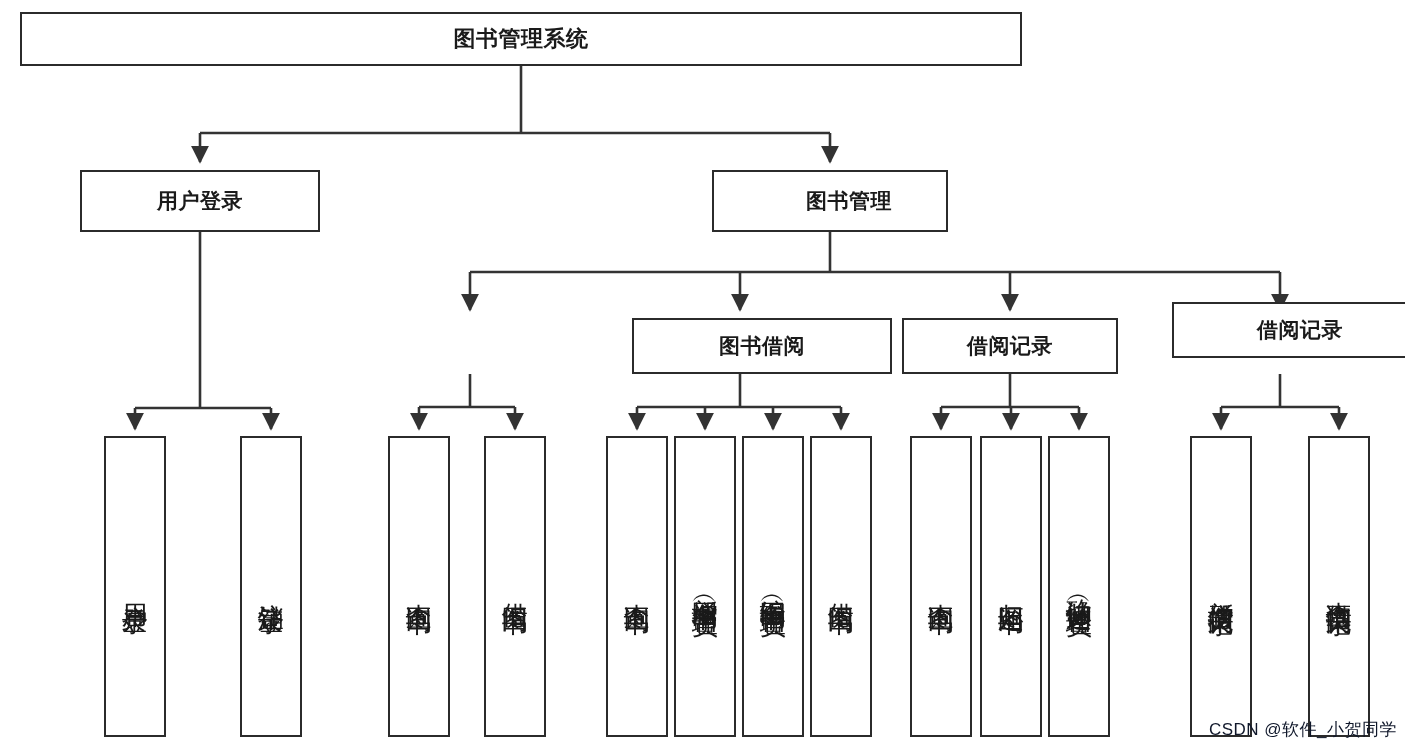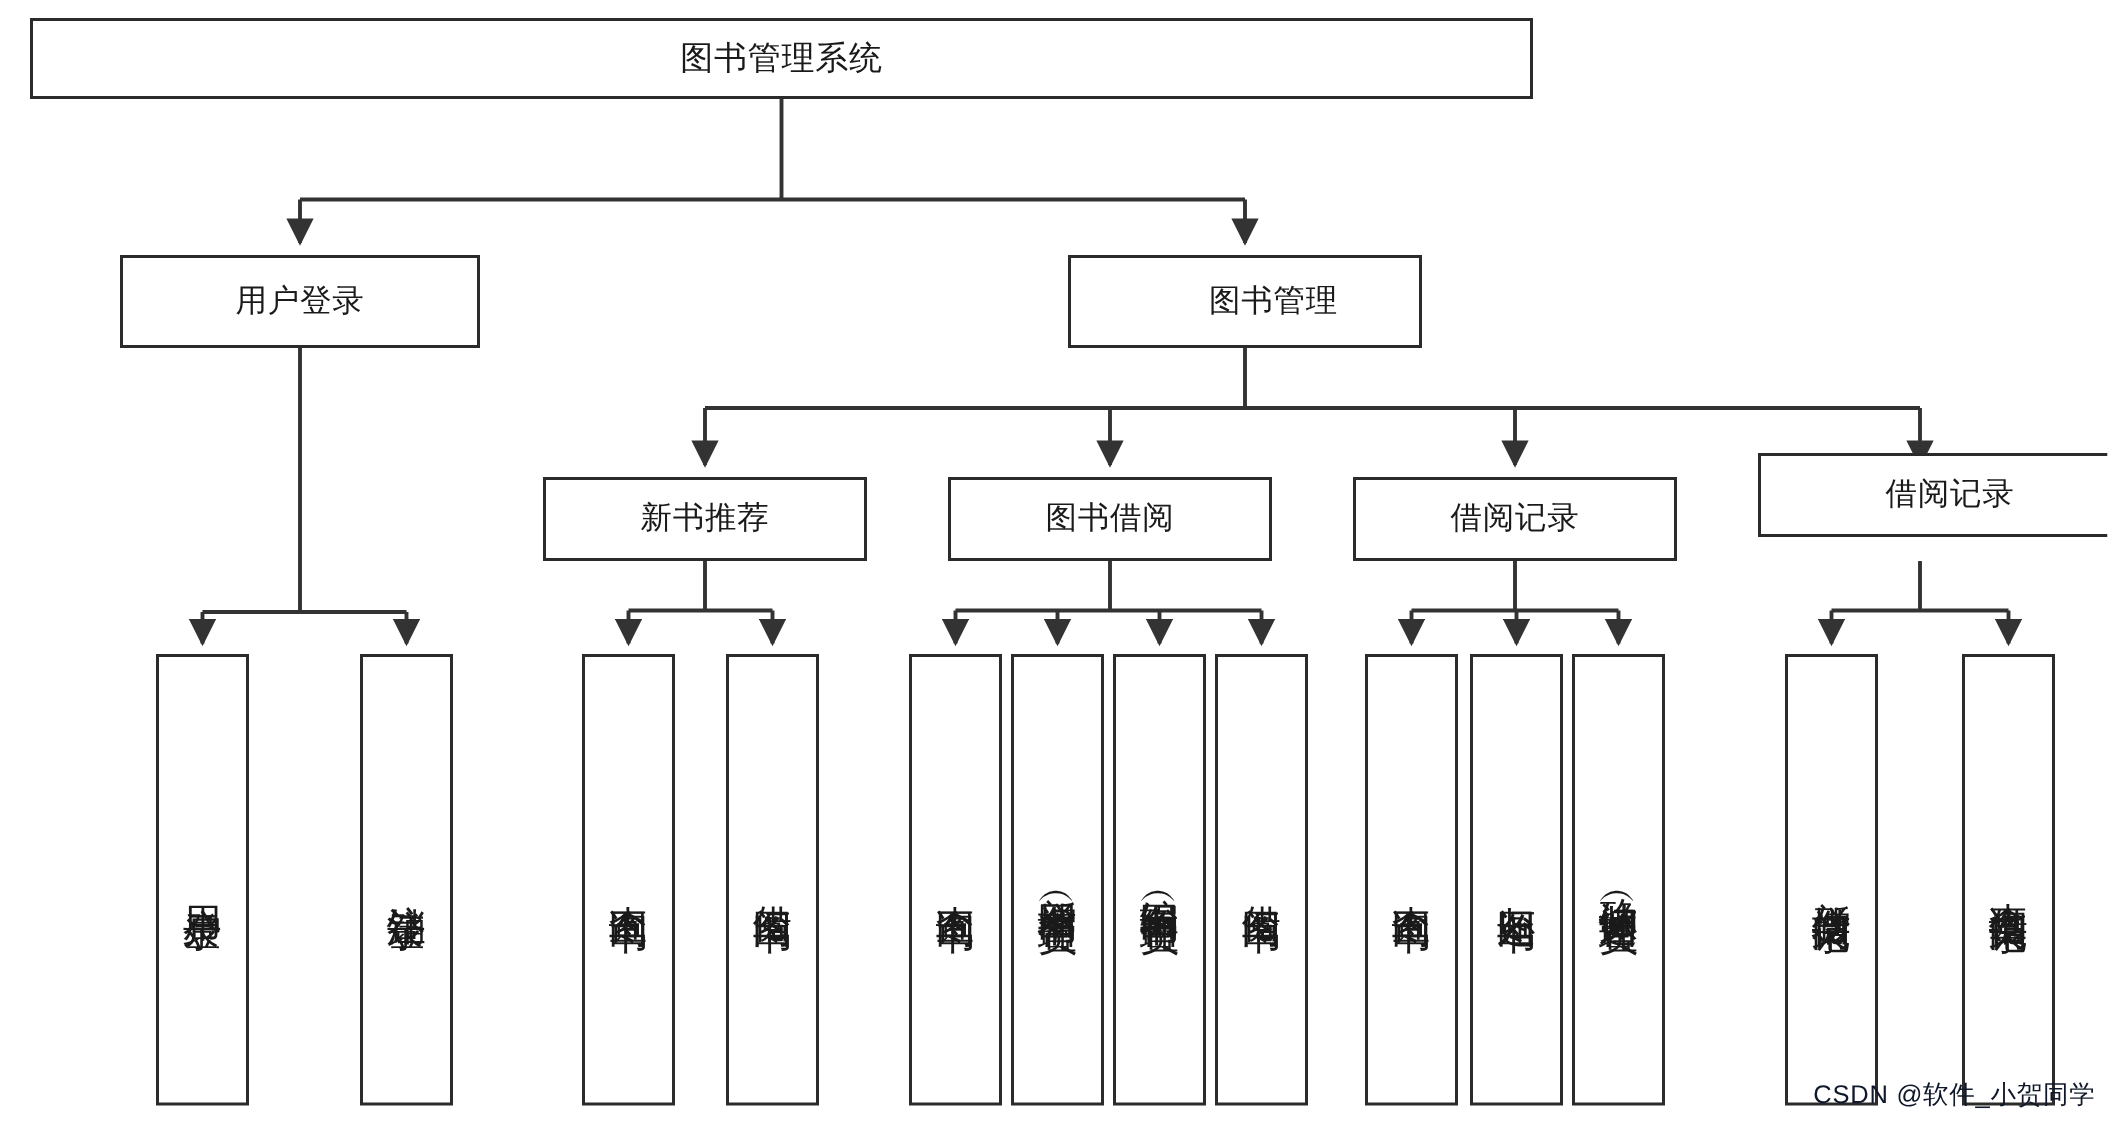--- a/index.html
+++ b/index.html
@@ -38,20 +38,21 @@
   .node .lbl {
     display: block;
     text-align: center;
     line-height: 1.08;
     white-space: nowrap;
   }
   
   .node.horiz .lbl {
     font-size: 21px;
     letter-spacing: 0.5px;
+    font-weight: bold;
   }
   .node.root .lbl {
     font-size: 22px;
   }
   
   .node.vert {
     align-items: center;
     justify-content: center;
   }
   .node.vert .lbl {
@@ -132,24 +133,21 @@
     <span class="lbl">图书管理系统</span>
   </div>
 
   <div class="node horiz" style="left:80px; top:170px; width:240px; height:62px;">
     <span class="lbl">用户登录</span>
   </div>
   <div class="node horiz" style="left:712px; top:170px; width:236px; height:62px;padding-left:38px;">
     <span class="lbl">图书管理</span>
   </div>
 
-  <div class="node horiz" style="left:362px; top:318px; width:216px; height:56px;">
-    <span class="lbl">新书推荐</span>
-  </div>
-  <div class="node horiz" style="left:632px; top:318px; width:216px; height:56px;">
+  <div class="node horiz" style="left:632px; top:318px; width:260px; height:56px;">
     <span class="lbl">图书借阅</span>
   </div>
   <div class="node horiz" style="left:902px; top:318px; width:216px; height:56px;">
     <span class="lbl">借阅记录</span>
   </div>
   <div class="node horiz" style="left:1172px; top:302px; width:256px; height:56px;">
     <span class="lbl">借阅记录</span>
   </div>
 
   <div class="node vert" style="left:104px; top:436px; width:62px; height:301px;">

